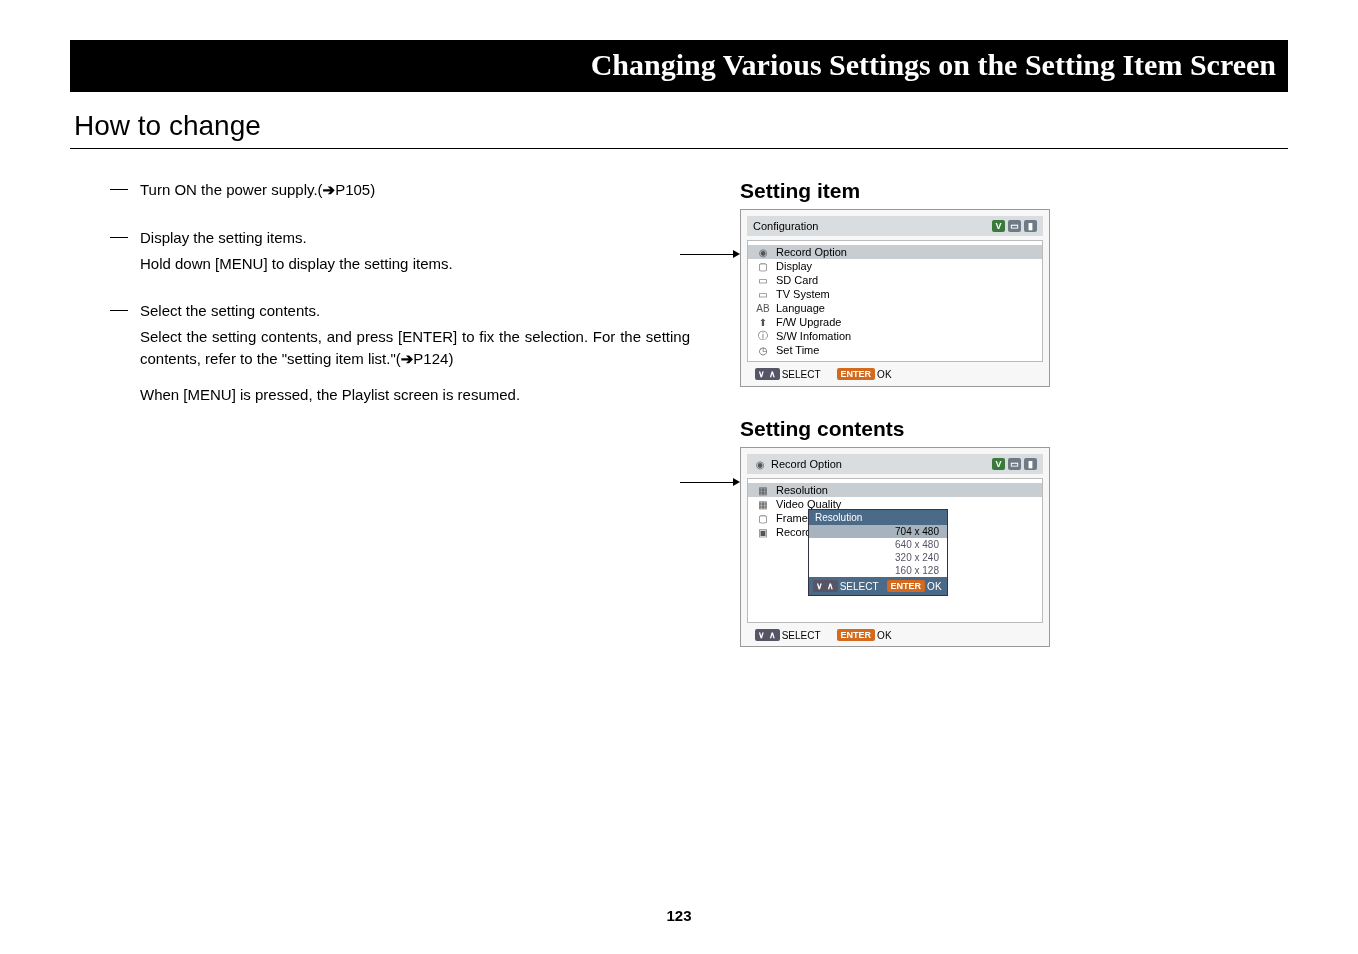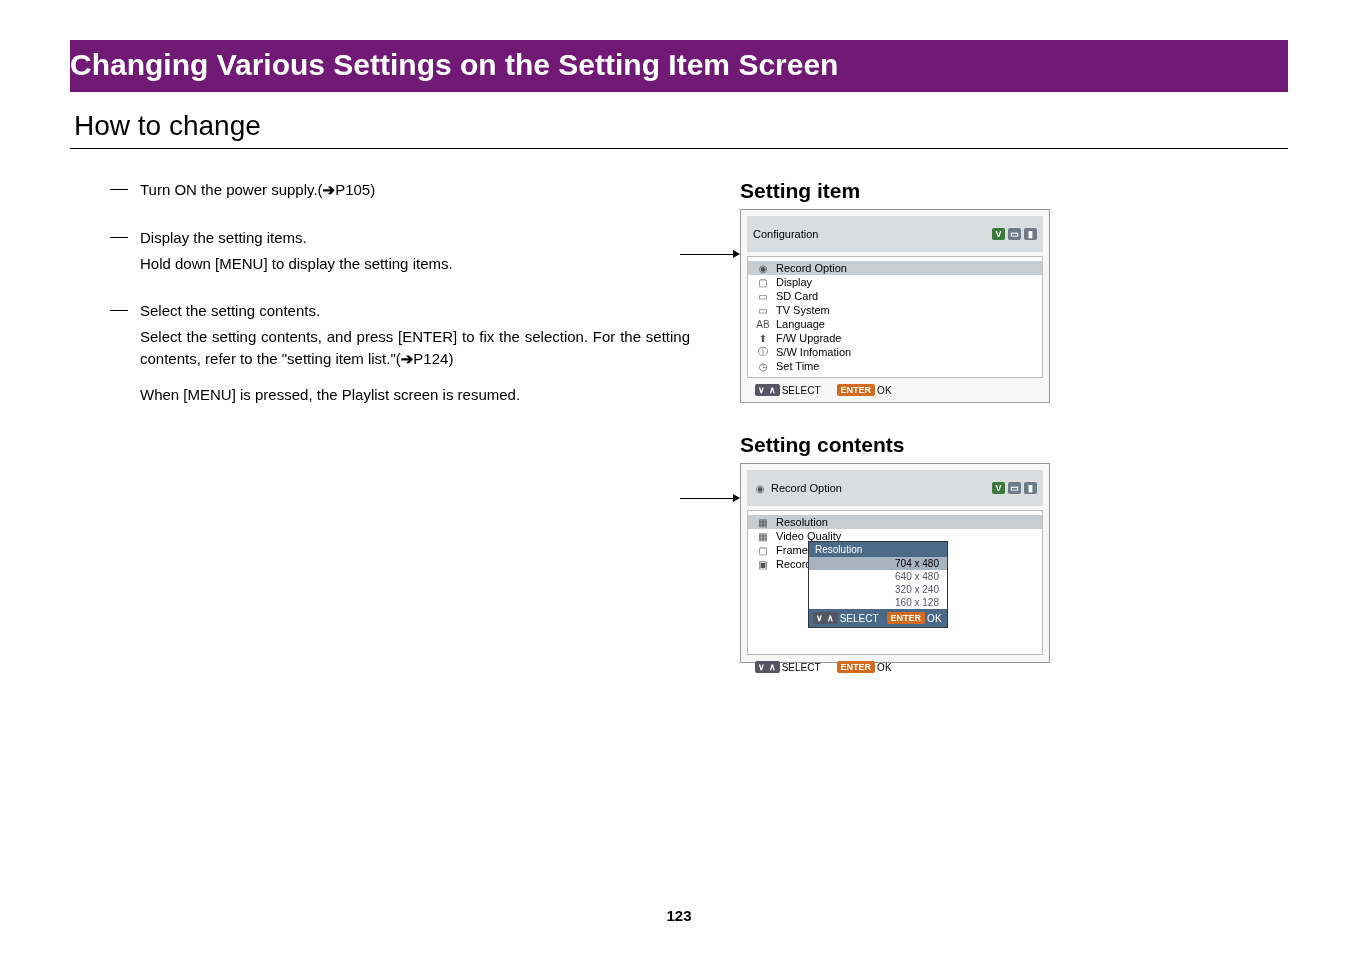--- a/index.html
+++ b/index.html
@@ -8,26 +8,28 @@
     background: #ffffff;
     width: 1358px;
     height: 954px;
     position: relative;
     color: #000;
   }
   .page {
     padding: 40px 70px 0 70px;
   }
   .black-banner {
-    background: #701a75;
+    background: #000000;
     color: #fff;
     font-size: 30px;
     font-weight: bold;
     padding: 8px 12px 10px 0;
+    text-align: right;
     margin-bottom: 18px;
+    font-family: Liberation Serif, serif;
   }
   .section-heading {
     font-size: 28px;
     font-weight: normal;
     border-bottom: 1px solid #000;
     padding-bottom: 6px;
     margin-bottom: 30px;
     padding-left: 4px;
   }
   .columns {
@@ -65,21 +67,21 @@
     border: 1px solid #999;
     background: #f7f7f7;
     padding: 6px;
     position: relative;
     width: 310px;
     margin-left: 10px;
   }
   .panel-titlebar {
     background: #d9dde0;
     font-size: 11px;
-    padding: 12px 6px;
+    padding: 4px 6px;
     display: flex;
     align-items: center;
     justify-content: space-between;
   }
   .status-icons { display: flex; gap: 3px; align-items: center; }
   .status-icons span {
     width: 13px; height: 12px; display: inline-flex;
     align-items: center; justify-content: center;
     font-size: 9px; font-weight: bold;
     background: #6e7b86; color: #fff; border-radius: 2px;

